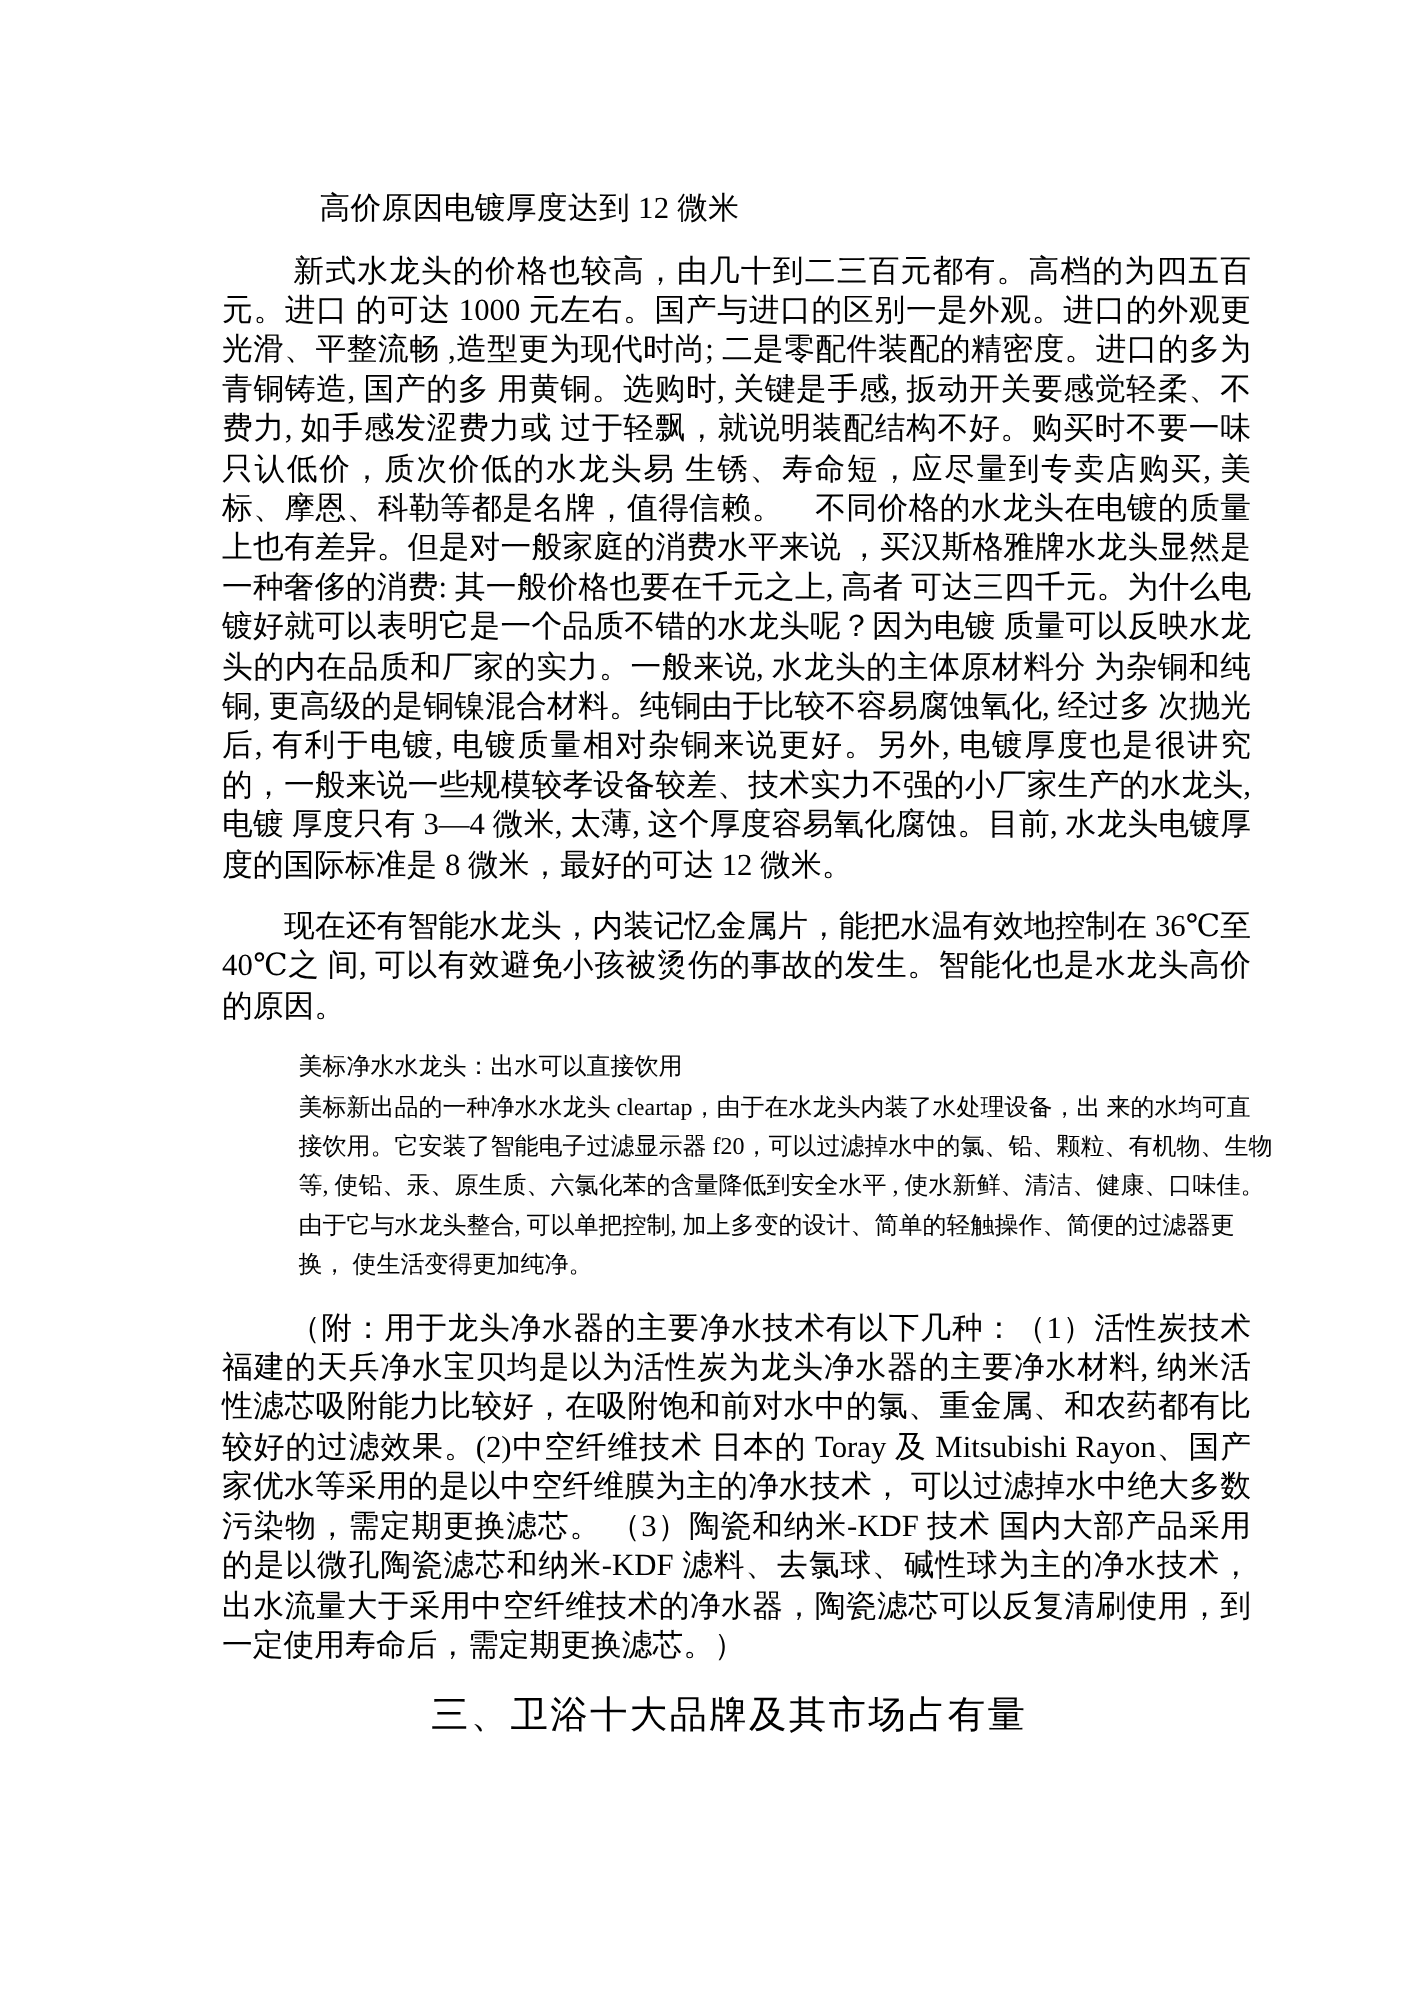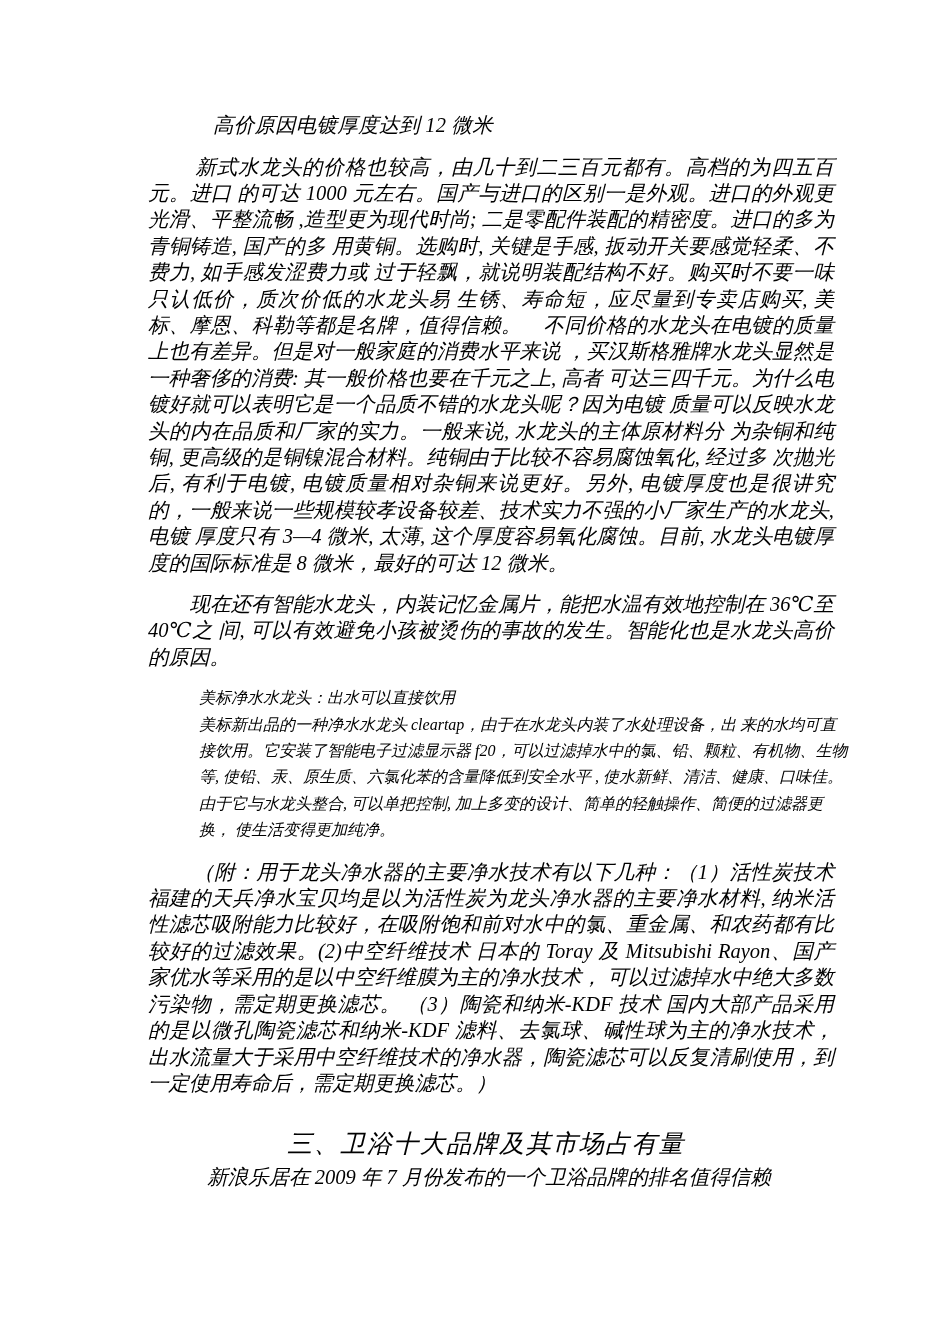--- a/index.html
+++ b/index.html
@@ -18,23 +18,22 @@
     position: relative;
     width: 950px;
     height: 1344px;
     box-sizing: border-box;
     padding: 0;
     overflow: hidden;
   }
   .content {
     position: absolute;
     left: 133px;
-    top: 112px;
+    top: 126px;
     width: 716px;
-    font-style: italic;
   }
   .heading-1 {
     font-size: 20.5px;
     line-height: 26.5px;
     margin: 0 0 5px 0;
     padding-left: 80px;
     font-weight: normal;
     letter-spacing: 0.2px;
   }
   .para {
@@ -67,21 +66,20 @@
     line-height: 27px;
     margin: 0;
     text-align: center;
     padding-right: 4px;
   }
   .bottom-block {
     position: absolute;
     left: 133px;
     top: 1127px;
     width: 716px;
-    font-style: italic;
   }
   .spacer-sm { height: 3px; }
 </style>
 </head>
 <body style="background: rgb(255, 255, 255); color: rgb(0, 0, 0);">
 
 <div class="page">
 
   <div class="content">
 
@@ -96,16 +94,15 @@
     <p class="sub-line">美标新出品的一种净水水龙头 cleartap，由于在水龙头内装了水处理设备，出 来的水均可直接饮用。它安装了智能电子过滤显示器 f20，可以过滤掉水中的氯、铅、颗粒、有机物、生物等, 使铅、汞、原生质、六氯化苯的含量降低到安全水平 , 使水新鲜、清洁、健康、口味佳。由于它与水龙头整合, 可以单把控制, 加上多变的设计、简单的轻触操作、简便的过滤器更换， 使生活变得更加纯净。</p>
 
     <p class="para">        （附：用于龙头净水器的主要净水技术有以下几种：（1）活性炭技术 福建的天兵净水宝贝均是以为活性炭为龙头净水器的主要净水材料, 纳米活性滤芯吸附能力比较好，在吸附饱和前对水中的氯、重金属、和农药都有比较好的过滤效果。(2)中空纤维技术 日本的 Toray 及 Mitsubishi Rayon、国产家优水等采用的是以中空纤维膜为主的净水技术， 可以过滤掉水中绝大多数污染物，需定期更换滤芯。 （3）陶瓷和纳米-KDF 技术 国内大部产品采用的是以微孔陶瓷滤芯和纳米-KDF 滤料、去氯球、碱性球为主的净水技术，出水流量大于采用中空纤维技术的净水器，陶瓷滤芯可以反复清刷使用，到一定使用寿命后，需定期更换滤芯。）</p>
 
 
   </div>
 
   <div class="bottom-block">
     <h2 class="heading-2">三、卫浴十大品牌及其市场占有量</h2>
     <div class="spacer-sm"></div>
-    <p class="heading-2-sub">新浪乐居在 2009 年 7 月份发布的一个卫浴品牌的排名值得信赖</p>
   </div>
 
 </div>
 
 </body></html>

